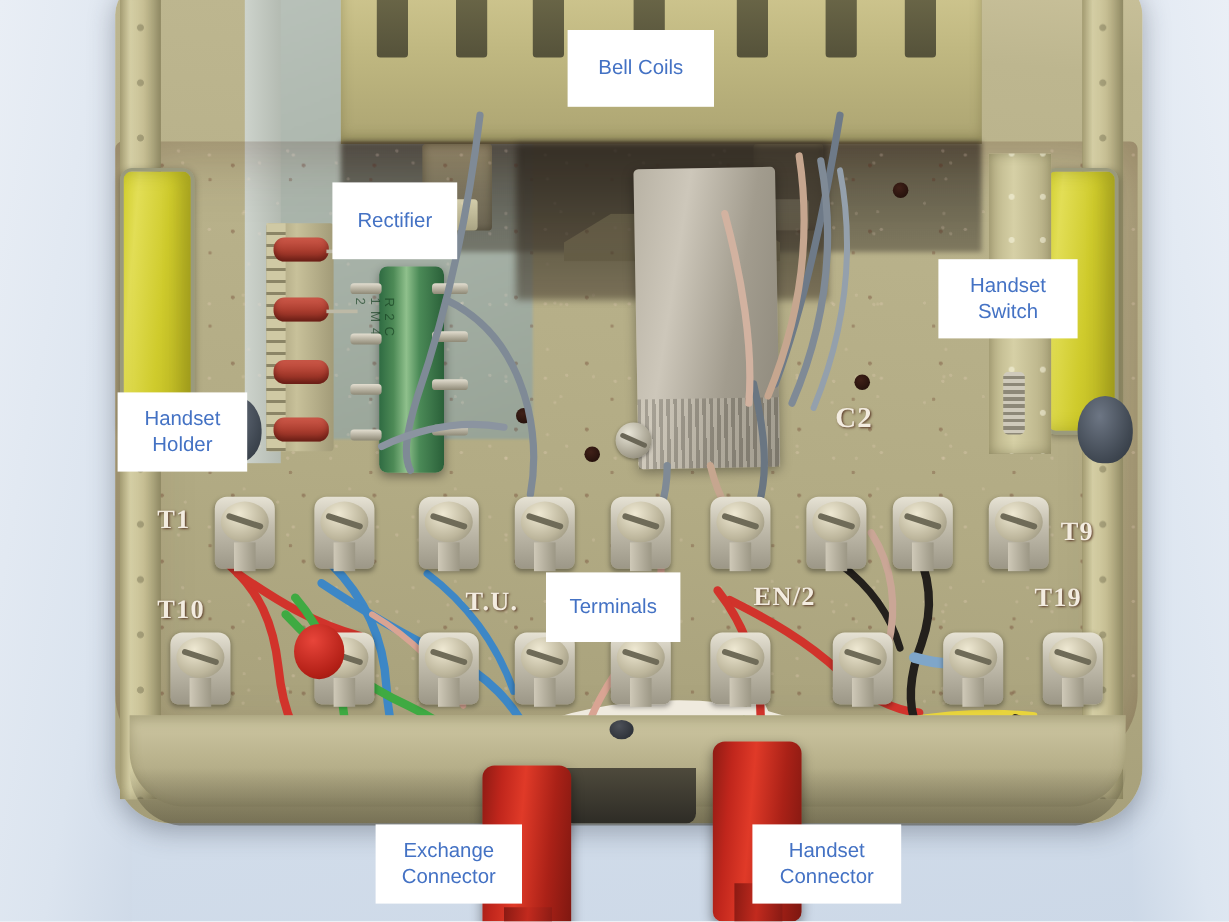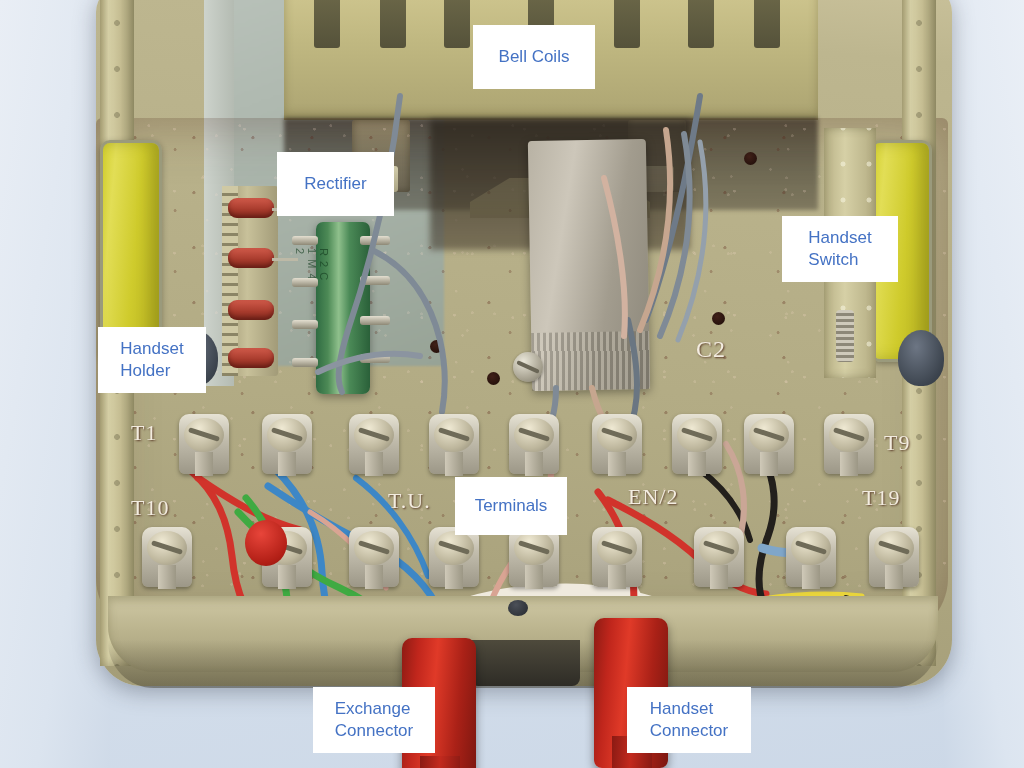--- a/index.html
+++ b/index.html
@@ -280,21 +280,21 @@
   .term .stem {
     position: absolute; left: 20px; top: 40px; width: 18px; height: 24px;
     background: linear-gradient(90deg,#cfc9b8,#9c9785);
   }
 
   
   .mark {
     position: absolute;
     color: #f3ece0;
     font-size: 22px;
-    font-weight: 400;
+    font-weight: 700;
     letter-spacing: 1px;
     text-shadow: 1px 1px 2px rgba(60,20,10,.75);
     font-family: "Liberation Serif", serif;
     user-select: none;
   }
 
   
   .wires { position: absolute; inset: 0; }
 
   
@@ -336,21 +336,21 @@
   }
 
   
   .label {
     position: absolute;
     background: #ffffff;
     color: #4472c4;
     font-family: "Liberation Sans", sans-serif;
     font-size: 17px;
     line-height: 1.32;
-    text-align: left;
+    text-align: center;
     display: flex;
     align-items: center;
     justify-content: center;
     box-sizing: border-box;
     padding: 6px 8px;
     white-space: pre-line;
   }
 </style>
 </head>
 <body>
@@ -618,21 +618,21 @@
     <div class="connector" style="left:402px; top:638px;">
       <div class="conn-cap"></div>
       <div class="conn-neck"></div>
     </div>
     <div class="connector" style="left:594px; top:618px;">
       <div class="conn-cap"></div>
       <div class="conn-neck"></div>
     </div>
 
     <div class="label" style="left:473px; top:25px;  width:122px; height:64px;">Bell Coils</div>
-    <div class="label" style="left:277px; top:152px; width:117px; height:64px;">Rectifier</div>
+    <div class="label" style="left:277px; top:152px; width:104px; height:64px;">Rectifier</div>
     <div class="label" style="left:782px; top:216px; width:116px; height:66px;">Handset
 Switch</div>
     <div class="label" style="left:98px;  top:327px; width:108px; height:66px;">Handset
 Holder</div>
     <div class="label" style="left:455px; top:477px; width:112px; height:58px;">Terminals</div>
     <div class="label" style="left:313px; top:687px; width:122px; height:66px;">Exchange
 Connector</div>
     <div class="label" style="left:627px; top:687px; width:124px; height:66px;">Handset
 Connector</div>
 

